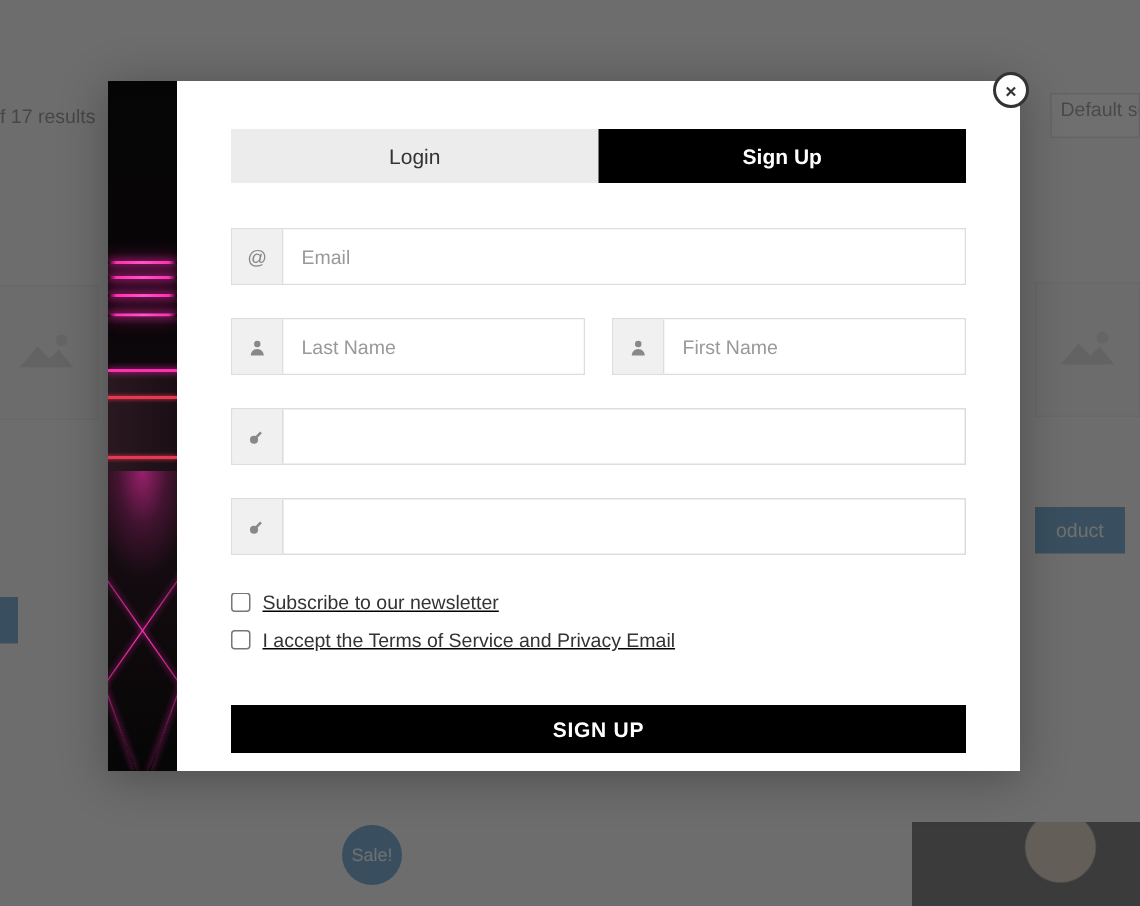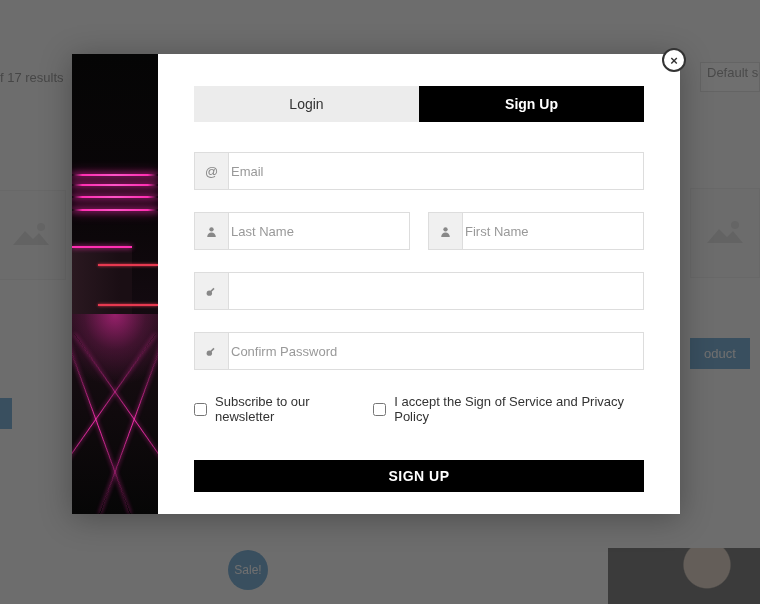--- a/index.html
+++ b/index.html
@@ -54,27 +54,27 @@
   
   .tabs { display:flex; width:100%; }
   .tab { flex:1; height:36px; display:flex; align-items:center; justify-content:center; font-size:14px; cursor:pointer;}
   .tab-login { background:#ececec; color:#333;}
   .tab-signup { background:#000; color:#fff; font-weight:bold;}
 
   
   .form { margin-top:30px; display:flex; flex-direction:column; gap:22px;}
   .field { display:flex; height:38px; border:1px solid #ddd;}
   .field .icon { width:34px; background:#f0f0f0; border-right:1px solid #ddd; display:flex; align-items:center; justify-content:center; color:#888; font-size:13px;}
-  .field input { flex:1; border:none; outline:none; padding:0 2px; font-size:13px; color:#333;}
+  .field input { flex:1; border:none; outline:none; padding:0 12px; font-size:13px; color:#333;}
   .field input::placeholder { color:#999;}
   .name-row { display:flex; gap:18px;}
   .name-row .field { flex:1;}
   .checkbox-row { display:flex; align-items:center; gap:8px; font-size:13px; color:#333; margin-top:-2px;}
   .checkbox-row input { width:13px; height:13px;}
-  .checks { display:flex; gap:12px; margin-top:4px;}
+  .checks { display:flex; flex-direction:column; gap:12px; margin-top:4px;text-decoration:underline;}
   .submit { margin-top:14px; height:32px; background:#000; color:#fff; border:none; font-size:14px; font-weight:bold; letter-spacing:.5px; cursor:pointer;}
 </style>
 </head>
 <body>
 
 <div class="bg-page">
   <div class="results-row">
     <span class="results-text">f 17 results</span>
     <div class="sort-select">Default sortin</div>
   </div>
@@ -186,30 +186,29 @@
         </div>
       </div>
 
       <div class="field">
         <div class="icon">
           <svg width="13" height="13" viewBox="0 0 24 24" fill="#888">
               <circle cx="8" cy="15" r="5"></circle>
               <rect x="11" y="4" width="3" height="11" transform="rotate(45 12 10)"></rect>
             </svg>
         </div>
-        <input type="password" placeholder="Confirm Password" style="">
       </div>
 
       <div class="checks">
         <label class="checkbox-row">
           <input type="checkbox" style="">
           <span>Subscribe to our newsletter</span>
         </label>
         <label class="checkbox-row">
           <input type="checkbox" style="">
-          <span>I accept the Sign of Service and Privacy Policy</span>
+          <span>I accept the Terms of Service and Privacy Email</span>
         </label>
       </div>
 
       <button class="submit">SIGN UP</button>
     </div>
   </div>
 </div>
 
 </body></html>

